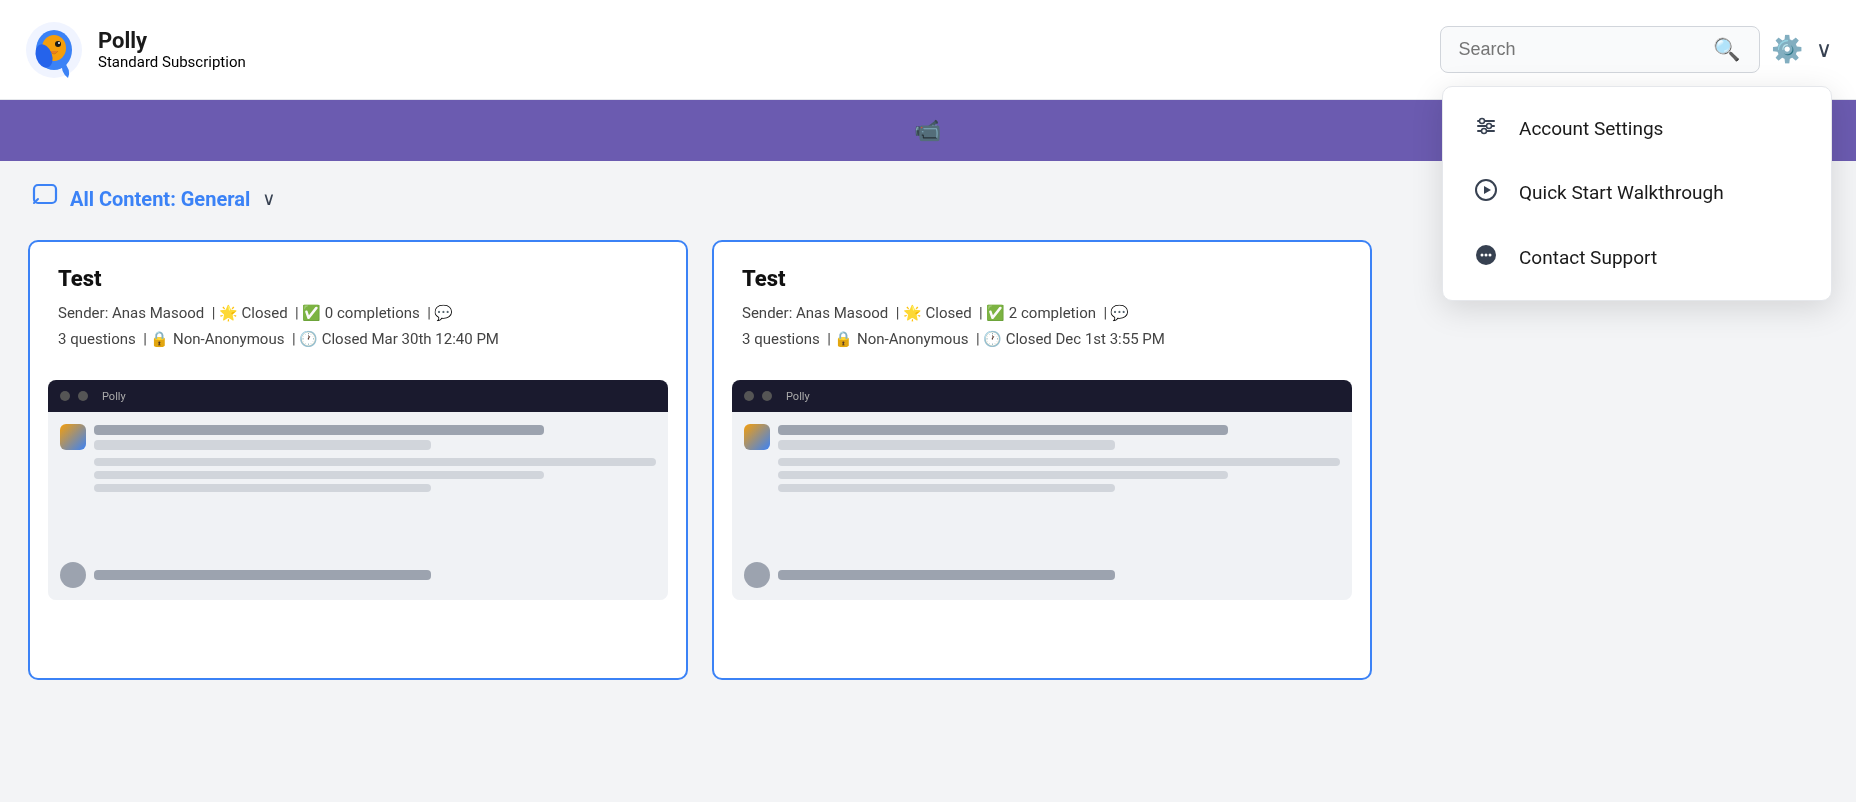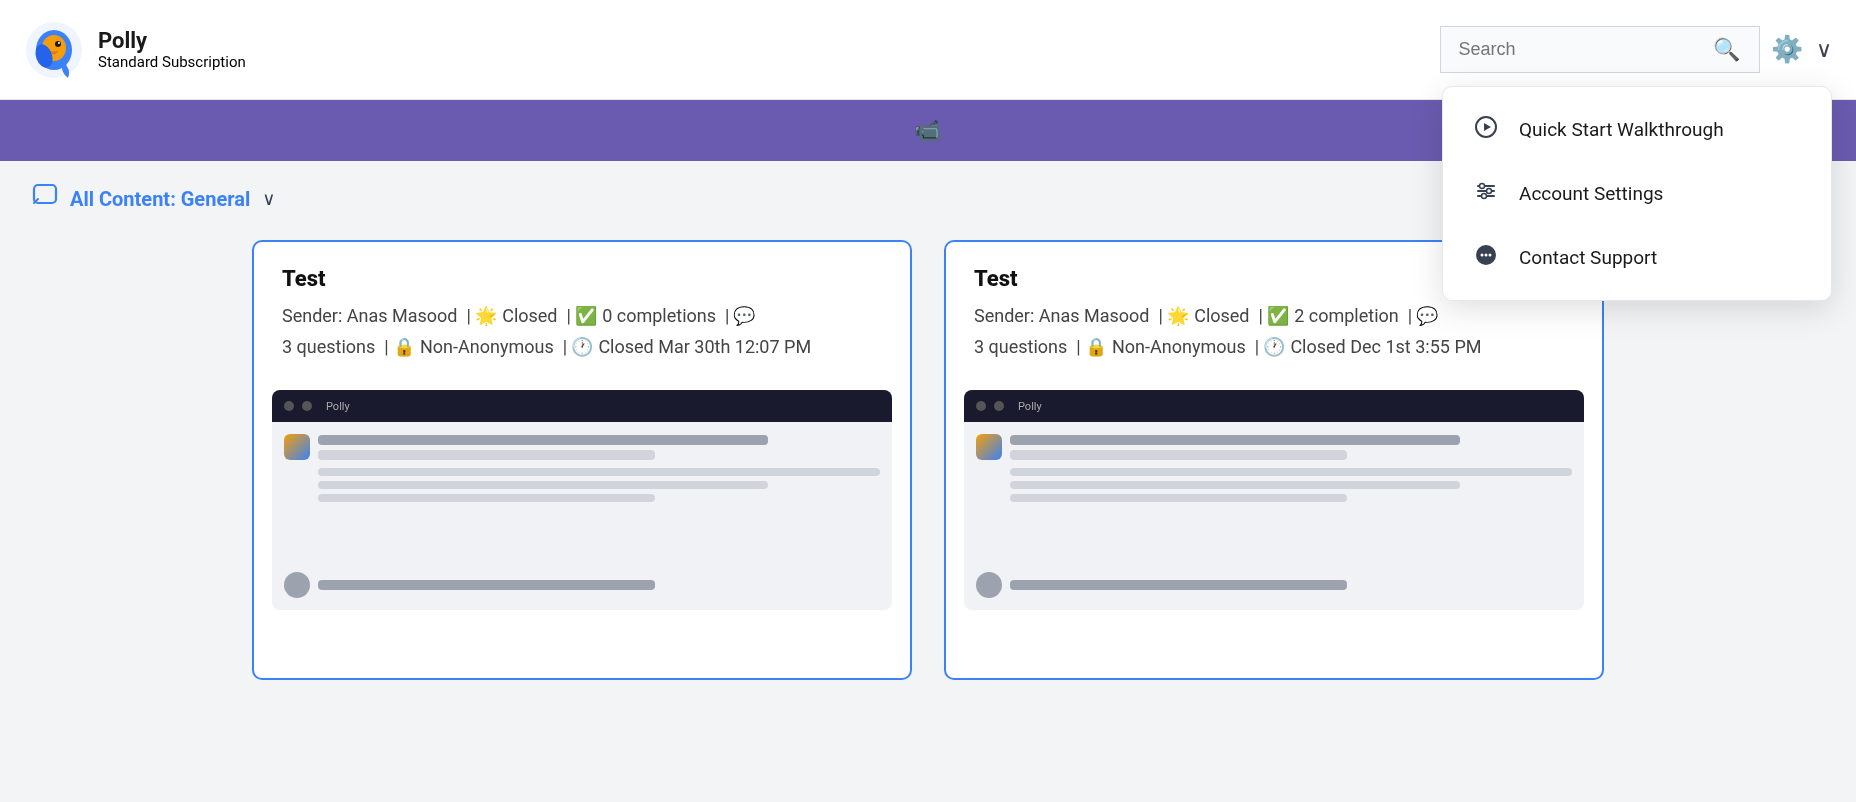--- a/index.html
+++ b/index.html
@@ -49,21 +49,21 @@
       display: flex;
       align-items: center;
       gap: 12px;
       position: relative;
     }
     .search-box {
       display: flex;
       align-items: center;
       background: #f9fafb;
       border: 1px solid #d1d5db;
-      border-radius: 0;
+      border-radius: 8px;
       padding: 10px 18px;
       width: 320px;
       gap: 10px;
     }
     .search-box input {
       border: none;
       background: transparent;
       font-size: 18px;
       color: #6b7280;
       outline: none;
@@ -163,43 +163,42 @@
     .chevron-down {
       font-size: 18px;
       color: #374151;
       cursor: pointer;
     }
 
     
     .cards-area {
       padding: 10px 28px;
       display: flex;
-      gap: 32px;
-      justify-content: center;
+      gap: 24px;
     }
 
     .poll-card {
       background: #fff;
       border: 2px solid #3b82f6;
       border-radius: 10px;
       width: 660px;
       overflow: hidden;
       min-height: 440px;
     }
     .card-content {
       padding: 24px 28px 18px 28px;
     }
     .card-title {
       font-size: 22px;
       font-weight: 800;
       color: #111;
       margin-bottom: 10px;
     }
     .card-meta {
-      font-size: 18px;
+      font-size: 15px;
       color: #444;
       line-height: 1.7;
     }
     .card-preview {
       margin: 10px 18px 0 18px;
       border-radius: 8px;
       overflow: hidden;
       height: 220px;
       background: #f8f9fa;
       display: flex;
@@ -302,48 +301,48 @@
 
   <div class="header-right">
     <div class="search-box">
       <input type="text" placeholder="Search" style="">
       <span class="search-icon-btn">🔍</span>
     </div>
     <button class="gear-btn">⚙️</button>
     <button class="chevron-btn">∨</button>
 
     <div class="dropdown-menu">
-      <div class="dropdown-item">
-        <span class="dropdown-item-icon">
-          
-          <svg width="24" height="24" viewBox="0 0 24 24" fill="none" xmlns="http://www.w3.org/2000/svg">
-            <circle cx="12" cy="12" r="10" stroke="#374151" stroke-width="2"></circle>
-            <polygon points="10,8 17,12 10,16" fill="#374151"></polygon>
-          </svg>
-        </span>
-        <span>Quick Start Walkthrough</span>
-      </div>
       <div class="dropdown-item">
         <span class="dropdown-item-icon">
           
           <svg width="22" height="22" viewBox="0 0 22 22" fill="none" xmlns="http://www.w3.org/2000/svg">
             <line x1="3" y1="6" x2="19" y2="6" stroke="#374151" stroke-width="2" stroke-linecap="round"></line>
             <line x1="3" y1="11" x2="19" y2="11" stroke="#374151" stroke-width="2" stroke-linecap="round"></line>
             <line x1="3" y1="16" x2="19" y2="16" stroke="#374151" stroke-width="2" stroke-linecap="round"></line>
             <circle cx="7" cy="6" r="2.5" fill="#fff" stroke="#374151" stroke-width="1.5"></circle>
             <circle cx="14" cy="11" r="2.5" fill="#fff" stroke="#374151" stroke-width="1.5"></circle>
             <circle cx="9" cy="16" r="2.5" fill="#fff" stroke="#374151" stroke-width="1.5"></circle>
           </svg>
         </span>
         <span>Account Settings</span>
       </div>
       <div class="dropdown-item">
         <span class="dropdown-item-icon">
           
           <svg width="24" height="24" viewBox="0 0 24 24" fill="none" xmlns="http://www.w3.org/2000/svg">
+            <circle cx="12" cy="12" r="10" stroke="#374151" stroke-width="2"></circle>
+            <polygon points="10,8 17,12 10,16" fill="#374151"></polygon>
+          </svg>
+        </span>
+        <span>Quick Start Walkthrough</span>
+      </div>
+      <div class="dropdown-item">
+        <span class="dropdown-item-icon">
+          
+          <svg width="24" height="24" viewBox="0 0 24 24" fill="none" xmlns="http://www.w3.org/2000/svg">
             <circle cx="12" cy="12" r="10" fill="#374151"></circle>
             <circle cx="8" cy="12" r="1.5" fill="#fff"></circle>
             <circle cx="12" cy="12" r="1.5" fill="#fff"></circle>
             <circle cx="16" cy="12" r="1.5" fill="#fff"></circle>
           </svg>
         </span>
         <span>Contact Support</span>
       </div>
     </div>
   </div>
@@ -371,21 +370,21 @@
   <div class="poll-card">
     <div class="card-content">
       <div class="card-title">Test</div>
       <div class="card-meta">
         <span>Sender: Anas Masood</span>
         &nbsp;|&nbsp;🌟&nbsp;<span>Closed</span>
         &nbsp;|&nbsp;✅&nbsp;<span>0 completions</span>
         &nbsp;|&nbsp;💬<br>
         <span>3 questions</span>
         &nbsp;|&nbsp;🔒&nbsp;<span>Non-Anonymous</span>
-        &nbsp;|&nbsp;🕐&nbsp;<span>Closed Mar 30th 12:07 PM</span>
+        &nbsp;|&nbsp;🕐&nbsp;<span>Closed Mar 30th 12:40 PM</span>
       </div>
     </div>
     <div class="card-preview">
       <div class="preview-inner">
         <div class="preview-topbar">
           <div class="preview-topbar-dot"></div>
           <div class="preview-topbar-dot"></div>
           <span class="preview-topbar-text">Polly</span>
         </div>
         <div class="preview-body">

